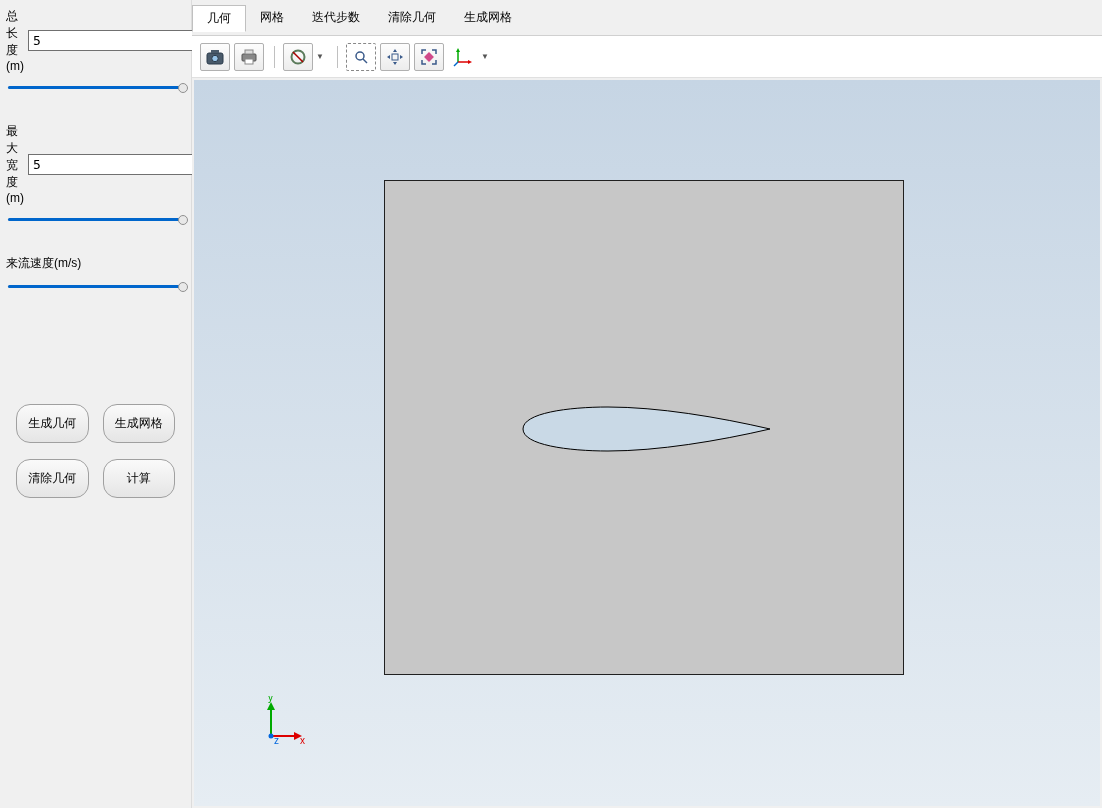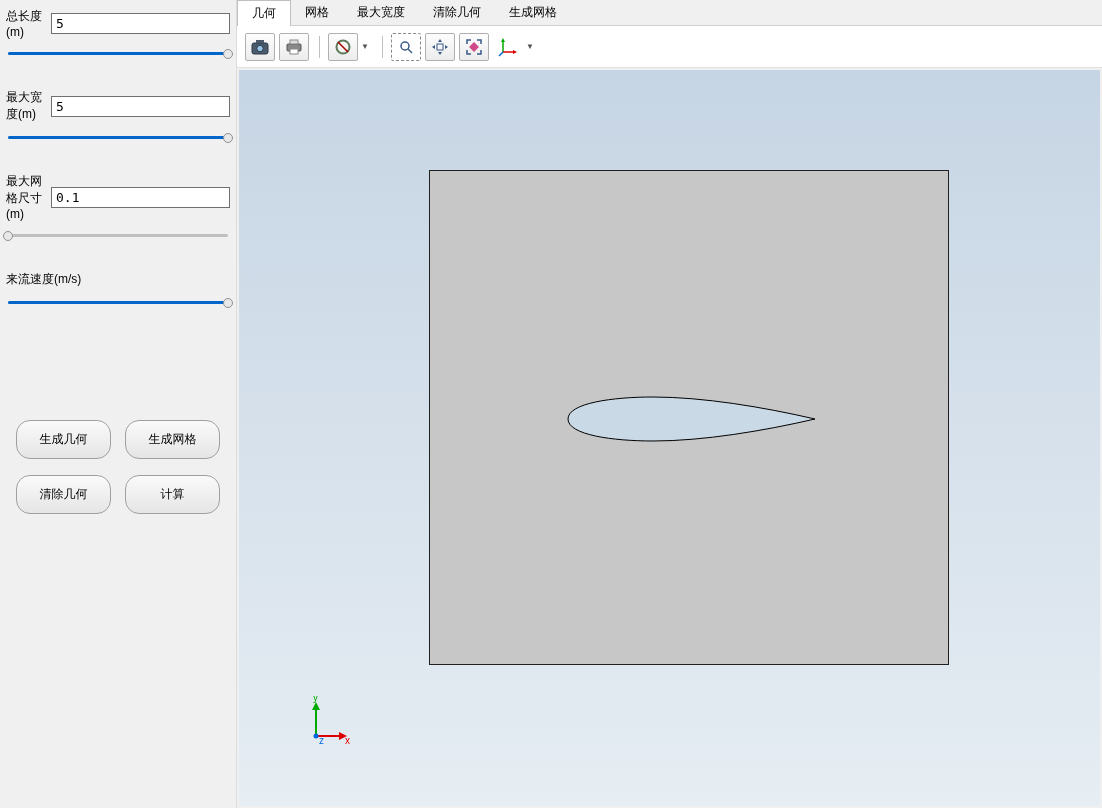--- a/index.html
+++ b/index.html
@@ -12,21 +12,21 @@
   width: 1102px;
   height: 808px;
   overflow: hidden;
 }
 .container {
   display: flex;
   width: 100%;
   height: 100%;
 }
 .sidebar {
-  width: 237px;
+  width: 192px;
   background: #f0f0f0;
   padding: 8px 6px;
   border-right: 1px solid #dcdcdc;
 }
 .param-group {
   margin-bottom: 28px;
 }
 .param-row {
   display: flex;
   align-items: center;
@@ -96,21 +96,21 @@
 }
 .main {
   flex: 1;
   display: flex;
   flex-direction: column;
   background: #f0f0f0;
 }
 .tabs {
   display: flex;
   align-items: center;
-  height: 26px;
+  height: 36px;
   background: #f0f0f0;
   border-bottom: 1px solid #d0d0d0;
   font-size: 12px;
 }
 .tab {
   padding: 4px 14px;
   cursor: pointer;
 }
 .tab.active {
   background: #fff;
@@ -206,31 +206,20 @@
         <span class="param-label">最大宽度(m)</span>
         <input class="param-input" value="5" style="">
       </div>
       <div class="slider-wrap">
         <div class="slider-track"></div>
         <div class="slider-fill" style="width:100%"></div>
         <div class="slider-thumb" style="left:100%"></div>
       </div>
     </div>
 
-    <div class="param-group">
-      <div class="param-row">
-        <span class="param-label">最大网格尺寸(m)</span>
-        <input class="param-input" value="0.1" style="">
-      </div>
-      <div class="slider-wrap">
-        <div class="slider-track"></div>
-        <div class="slider-fill" style="width:0%"></div>
-        <div class="slider-thumb" style="left:0%"></div>
-      </div>
-    </div>
 
     <div class="param-group">
       <div class="param-row">
         <span class="param-label">来流速度(m/s)</span>
       </div>
       <div class="slider-wrap">
         <div class="slider-track"></div>
         <div class="slider-fill" style="width:100%"></div>
         <div class="slider-thumb" style="left:100%"></div>
       </div>
@@ -244,21 +233,21 @@
       <button class="btn">计算</button>
 
     </div>
 
   </div>
 
   <div class="main">
     <div class="tabs">
       <div class="tab active">几何</div>
       <div class="tab">网格</div>
-      <div class="tab">最大宽度</div>
+      <div class="tab">迭代步数</div>
       <div class="tab">清除几何</div>
       <div class="tab">生成网格</div>
     </div>
 
     <div class="toolbar">
       <div class="tool-btn">
         <svg width="18" height="16" viewBox="0 0 18 16">
           <rect x="1" y="4" width="16" height="11" rx="2" fill="#4a5a6a" stroke="#2a3a4a"></rect>
           <rect x="5" y="1" width="8" height="3" fill="#4a5a6a"></rect>
           <circle cx="9" cy="9.5" r="3.2" fill="#98c4e8" stroke="#2a3a4a"></circle>

